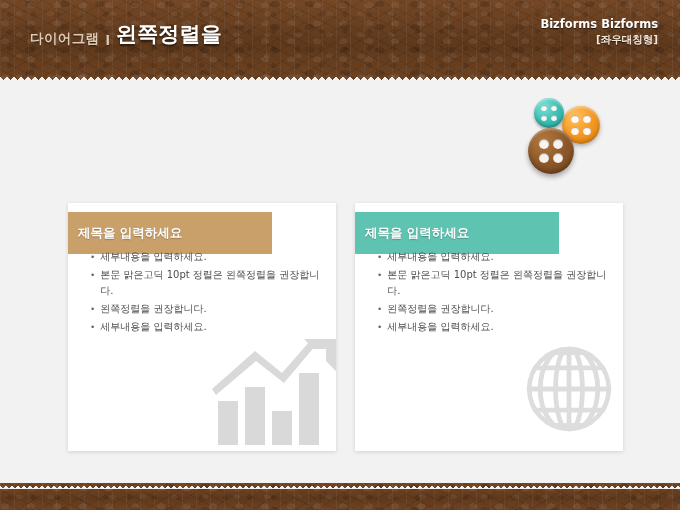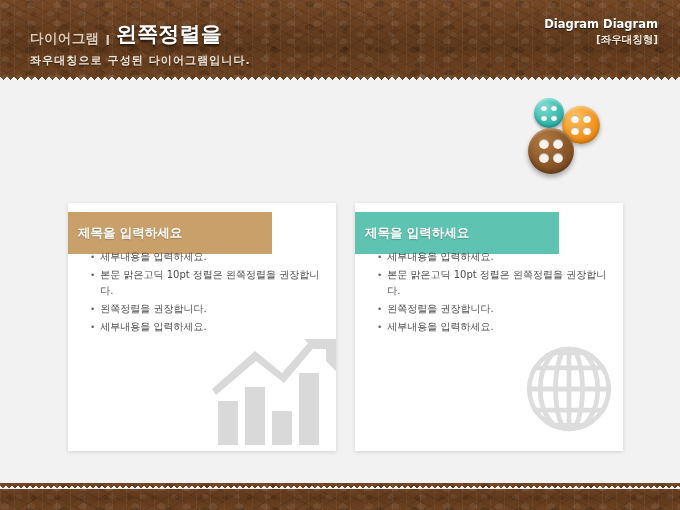--- a/index.html
+++ b/index.html
@@ -193,25 +193,24 @@
 
   <div class="header leather">
     <div class="header-inner">
 
       <div class="title-block">
         <div class="title-line">
           <span class="title-pre">다이어그램</span>
           <span class="title-sep">l</span>
           <span class="title-main">왼쪽정렬을</span>
         </div>
-        <div class="subtitle">좌우대칭으로 구성된 다이어그램입니다.</div>
       </div>
 
       <div class="brand">
-        <div class="brand-main">Diagram Diagram</div>
+        <div class="brand-main">Bizforms Bizforms</div>
         <div class="brand-sub">[좌우대칭형]</div>
       </div>
 
     </div>
     <div class="zigzag-bottom"></div>
   </div>
 
 
   <div class="btn-deco btn-teal">
     <span class="hole" style="left:7px;  top:7px;"></span>

